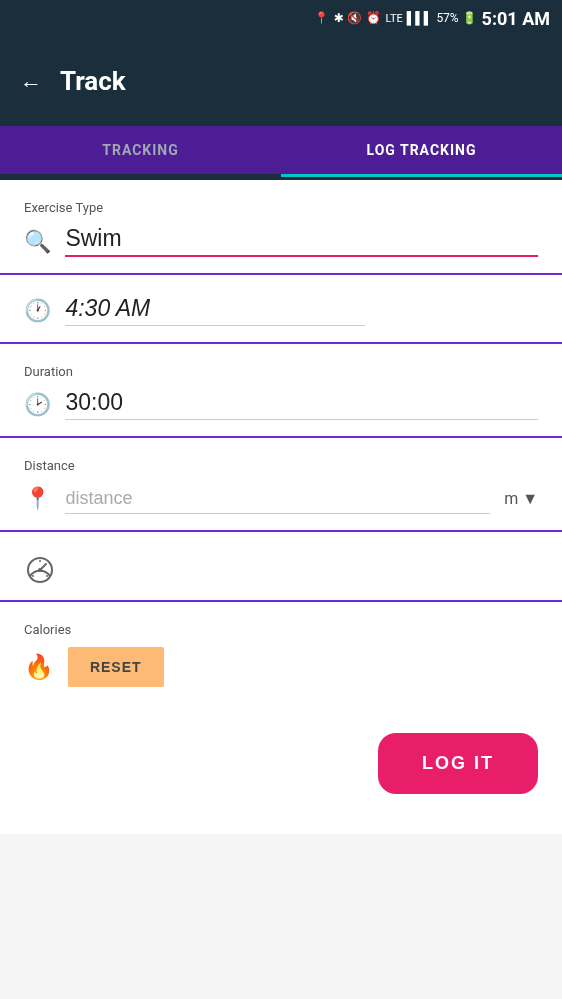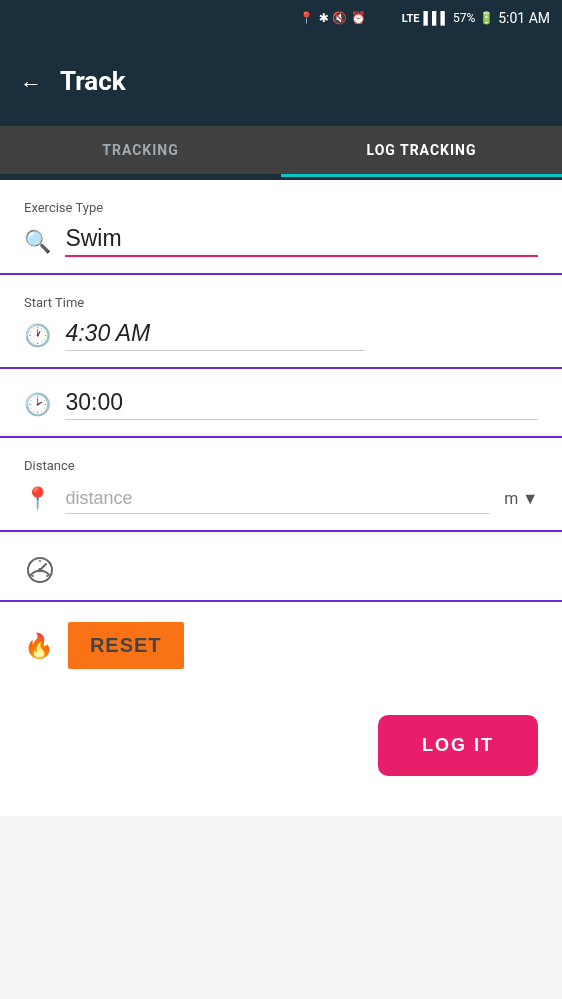--- a/index.html
+++ b/index.html
@@ -19,22 +19,22 @@
       display: flex;
       align-items: center;
       justify-content: flex-end;
       padding: 0 12px;
       color: white;
       font-size: 13px;
       gap: 6px;
     }
 
     .status-bar .time {
-      font-weight: normal;
-      font-size: 14px;
+      font-weight: bold;
+      font-size: 18px;
     }
 
     .status-icons {
       display: flex;
       align-items: center;
       gap: 4px;
       font-size: 12px;
     }
 
     
@@ -54,21 +54,21 @@
     }
 
     .header-title {
       color: #ffffff;
       font-size: 26px;
       font-weight: bold;
     }
 
     
     .tabs {
-      background: #404040;
+      background: #4c1d95;
       display: flex;
       border-bottom: 3px solid #1a2e3b;
     }
 
     .tab {
       flex: 1;
       text-align: center;
       padding: 16px 0;
       font-size: 14px;
       font-weight: bold;
@@ -168,24 +168,24 @@
       align-items: center;
       gap: 14px;
     }
 
     .calories-row .input-field {
       flex: 1;
       border-bottom: 1px solid #ccc;
     }
 
     .reset-button {
-      background: #f97316;
+      background: #fdba74;
       border: none;
       padding: 12px 22px;
-      font-size: 20px;
+      font-size: 14px;
       font-weight: bold;
       letter-spacing: 1px;
       color: #444;
       cursor: pointer;
       border-radius: 2px;
       flex-shrink: 0;
     }
 
     
     .bottom-area {
@@ -196,21 +196,21 @@
     }
 
     .log-button {
       background: #e81e6a;
       color: white;
       border: none;
       padding: 20px 44px;
       font-size: 18px;
       font-weight: bold;
       letter-spacing: 2px;
-      border-radius: 10px;
+      border-radius: 18px;
       cursor: pointer;
     }
 
     
     .gauge-svg {
       width: 32px;
       height: 32px;
     }
 
     
@@ -239,21 +239,21 @@
   </style>
 </head>
 <body>
 
 <div class="status-bar">
   <div class="status-icons">
     <span>📍</span>
     <span>✱</span>
     <span>🔇</span>
     <span>⏰</span>
-    <span style="font-size:11px;font-weight:bold;margin-left:31px;">LTE</span>
+    <span style="font-size:11px;font-weight:normal;">LTE</span>
     <span>▌▌▌</span>
     <span>57%</span>
     <span>🔋</span>
     <span class="time">5:01 AM</span>
   </div>
 </div>
 
 <div class="header">
   <span class="back-arrow">←</span>
   <span class="header-title">Track</span>
@@ -268,28 +268,28 @@
 
   <div class="section">
     <div class="section-label">Exercise Type</div>
     <div class="input-row">
       <span class="search-icon-text">🔍</span>
       <input type="text" class="input-field" value="Swim" style="">
     </div>
   </div>
 
   <div class="section">
-    <div class="section-label">Start Time</div>
     <div class="input-row">
       <span class="clock-icon">🕐</span>
       <input type="text" class="input-field gray-border" style="width: auto; min-width: 100px;  font-style: italic;" value="4:30 AM">
     </div>
   </div>
 
   <div class="section">
+    <div class="section-label">Duration</div>
     <div class="input-row">
       <span class="clock-icon">🕑</span>
       <input type="text" class="input-field gray-border" value="30:00" style="">
     </div>
   </div>
 
   <div class="section">
     <div class="section-label">Distance</div>
     <div class="distance-row">
       <span class="pin-icon">📍</span>
@@ -309,20 +309,21 @@
         <line x1="16" y1="18" x2="22" y2="12" stroke="#666" stroke-width="2" stroke-linecap="round"></line>
         <circle cx="16" cy="18" r="2" fill="#666"></circle>
         <line x1="8" y1="24" x2="10" y2="24" stroke="#666" stroke-width="1.5"></line>
         <line x1="24" y1="24" x2="22" y2="24" stroke="#666" stroke-width="1.5"></line>
         <line x1="16" y1="8" x2="16" y2="10" stroke="#666" stroke-width="1.5"></line>
       </svg>
     </div>
   </div>
 
   <div class="section" style="border-bottom: none;">
+    <div class="section-label">Calories</div>
     <div class="calories-row">
       <span class="flame-icon">🔥</span>
       <button class="reset-button">RESET</button>
     </div>
   </div>
 
 </div>
 
 <div class="bottom-area">
   <button class="log-button">LOG IT</button>

